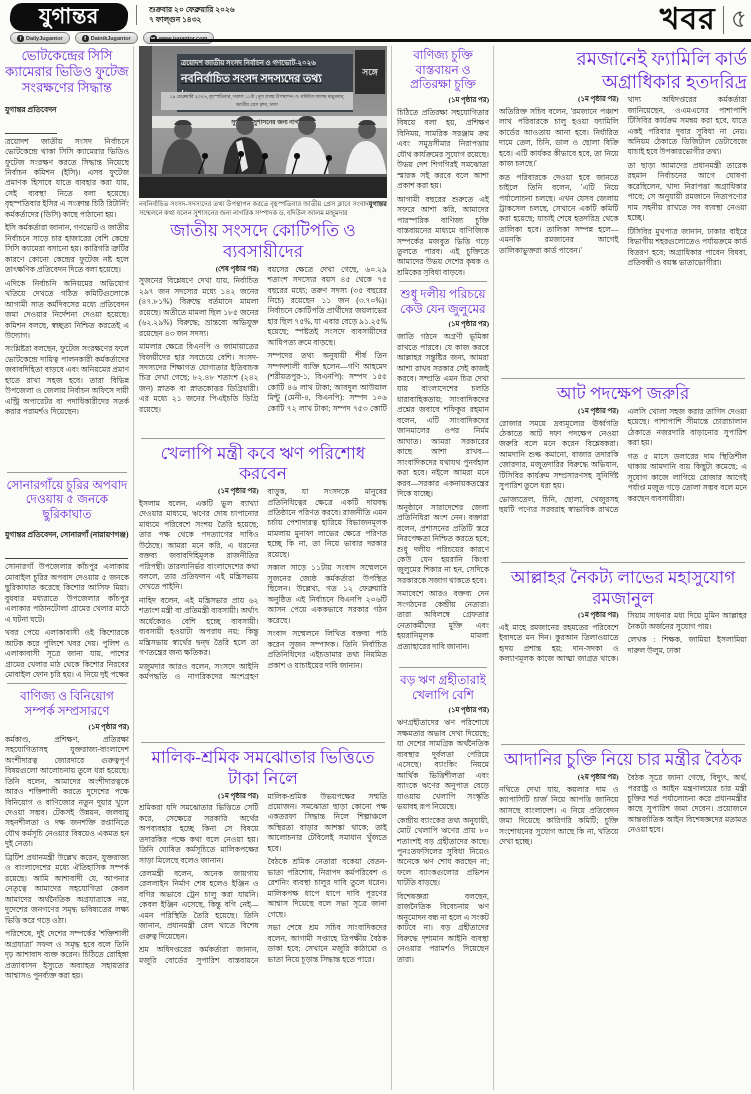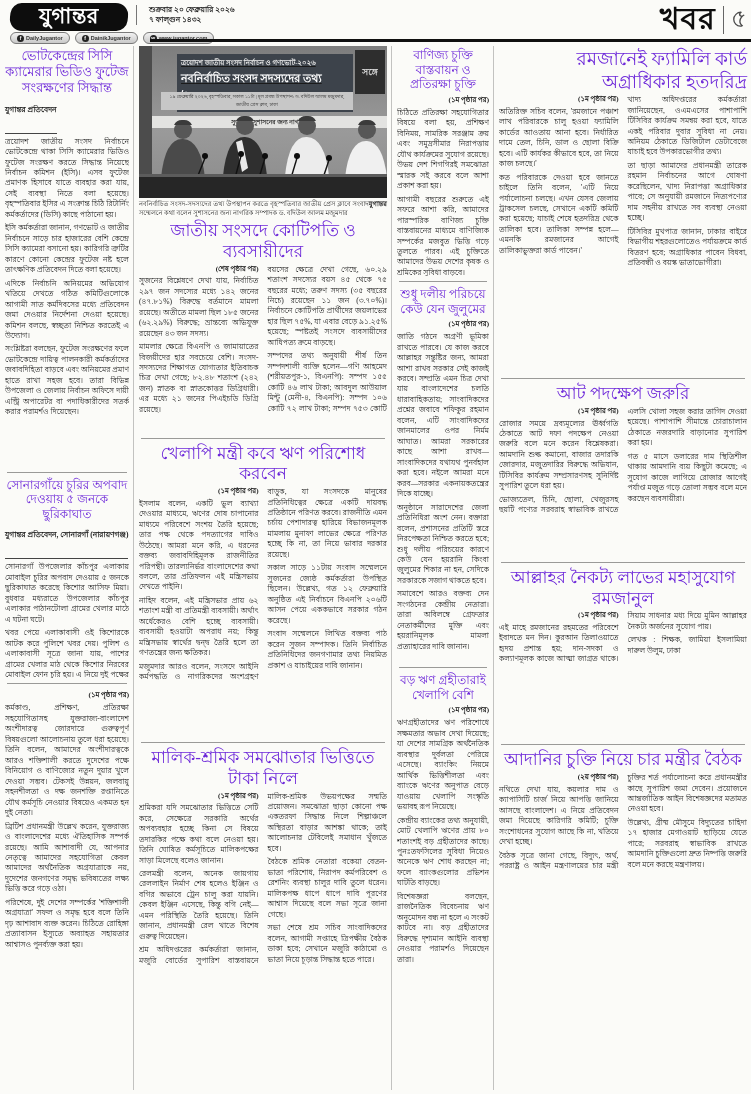--- a/index.html
+++ b/index.html
@@ -106,20 +106,21 @@
     <div>
       <h2 class="h-md">সোনারগাঁয়ে চুরির অপবাদ দেওয়ায় ৫ জনকে ছুরিকাঘাত</h2>
       <div class="byline">যুগান্তর প্রতিবেদন, সোনারগাঁ (নারায়ণগঞ্জ)</div>
       <div class="body" style="height:116px">
           <p>সোনারগাঁ উপজেলার কাঁচপুর এলাকায় মোবাইল চুরির অপবাদ দেওয়ায় ৫ জনকে ছুরিকাঘাত করেছে কিশোর আসিফ মিয়া। বুধবার মধ্যরাতে উপজেলার কাঁচপুর এলাকার পাঠানটোলা গ্রামের খেলার মাঠে এ ঘটনা ঘটে।</p>
           <p>খবর পেয়ে এলাকাবাসী ওই কিশোরকে আটক করে পুলিশে খবর দেয়। পুলিশ ও এলাকাবাসী সূত্রে জানা যায়, পাশের গ্রামের খেলার মাঠ থেকে কিশোর নিরবের মোবাইল ফোন চুরি হয়। এ নিয়ে দুই পক্ষের মধ্যে কথা কাটাকাটি হয়। একপর্যায়ে আসিফ দোকান থেকে ছুরি এনে এই পাঁচজনকে ছুরিকাঘাত করে।</p>
         </div>
     </div>
     <div class="hrule"></div>
     <div>
+      <h2 class="h-md">বাণিজ্য ও বিনিয়োগ সম্পর্ক সম্প্রসারণে</h2>
       <div class="cont">(১ম পৃষ্ঠার পর)</div>
       <div class="body" style="height:356px">
           <p>কর্মকাণ্ড, প্রশিক্ষণ, প্রতিরক্ষা সহযোগিতাসহ যুক্তরাজ্য-বাংলাদেশ অংশীদারত্ব জোরদারে গুরুত্বপূর্ণ বিষয়গুলো আলোচনায় তুলে ধরা হয়েছে। তিনি বলেন, আমাদের অংশীদারত্বকে আরও শক্তিশালী করতে দুদেশের পক্ষে বিনিয়োগ ও বাণিজ্যের নতুন দুয়ার খুলে দেওয়া সম্ভব। টেকসই উন্নয়ন, জলবায়ু সহনশীলতা ও দক্ষ জনশক্তি রপ্তানিতে যৌথ কর্মসূচি নেওয়ার বিষয়েও একমত হন দুই নেতা।</p>
           <p>ব্রিটিশ প্রধানমন্ত্রী উল্লেখ করেন, যুক্তরাজ্য ও বাংলাদেশের মধ্যে ঐতিহাসিক সম্পর্ক রয়েছে। আমি আশাবাদী যে, আপনার নেতৃত্বে আমাদের সহযোগিতা কেবল আমাদের অর্থনৈতিক অগ্রযাত্রাকে নয়, দুদেশের জনগণের সমৃদ্ধ ভবিষ্যতের লক্ষ্য ভিত্তি করে গড়ে ওঠা।</p>
           <p>পরিশেষে, দুই দেশের সম্পর্কের 'শক্তিশালী অগ্রযাত্রা' সফল ও সমৃদ্ধ হবে বলে তিনি দৃঢ় আশাবাদ ব্যক্ত করেন। চিঠিতে রোহিঙ্গা প্রত্যাবাসন ইস্যুতে অব্যাহত সহায়তার আশ্বাসও পুনর্ব্যক্ত করা হয়।</p>
         </div>
     </div>
   </div>
 
   <div class="col" style="left:139px;width:248px;">
@@ -188,21 +189,21 @@
     </div>
     <div class="hrule"></div>
     <div>
       <h2 class="h-lg">খেলাপি মন্ত্রী কবে ঋণ পরিশোধ করবেন</h2>
       <div class="body cols2" style="height:250px">
         <div class="cont">(১ম পৃষ্ঠার পর)</div>
       <p>ইসলাম বলেন, একটি ভুল ব্যাখ্যা দেওয়ার মাধ্যমে, ঋণের দোষ চাপানোর মাধ্যমে পরিবেশে সংশয় তৈরি হয়েছে; তার পক্ষ থেকে পদত্যাগের দাবিও উঠেছে। আমরা মনে করি, এ ধরনের বক্তব্য জবাবদিহিমূলক রাজনীতির পরিপন্থী। তারল্যনির্ভর বাংলাদেশের কথা বললে, তার প্রতিফলন এই মন্ত্রিসভায় দেখতে পাইনি।</p>
           <p>নাহিদ বলেন, এই মন্ত্রিসভার প্রায় ৬২ শতাংশ মন্ত্রী বা প্রতিমন্ত্রী ব্যবসায়ী। অর্থাৎ অর্ধেকেরও বেশি হচ্ছে ব্যবসায়ী। ব্যবসায়ী হওয়াটা অপরাধ নয়; কিন্তু মন্ত্রিসভায় স্বার্থের দ্বন্দ্ব তৈরি হলে তা গণতন্ত্রের জন্য ক্ষতিকর।</p>
           <p>মজুমদার আরও বলেন, সংসদে আইনি কর্মপদ্ধতি ও নাগরিকদের অংশগ্রহণ বাড়ুক, যা সংসদকে মানুষের প্রতিনিধিত্বের ক্ষেত্রে একটি দায়বদ্ধ প্রতিষ্ঠানে পরিণত করবে। রাজনীতি এমন চর্চায় পেশাদারত্ব হারিয়ে বিভাজনমূলক মামলায় মুনাফা লাভের ক্ষেত্রে পরিণত হচ্ছে কি না, তা নিয়ে ভাবার দরকার রয়েছে।</p>
           <p>সকাল সাড়ে ১১টায় সংবাদ সম্মেলনে সুজনের জ্যেষ্ঠ কর্মকর্তারা উপস্থিত ছিলেন। উল্লেখ্য, গত ১২ ফেব্রুয়ারি অনুষ্ঠিত এই নির্বাচনে বিএনপি ২০৬টি আসন পেয়ে এককভাবে সরকার গঠন করেছে।</p>
-          <p>সংবাদ সম্মেলনে লিখিত বক্তব্য পাঠ করেন সুজন সম্পাদক। তিনি নির্বাচিত প্রতিনিধিদের জনগণামার তথ্য নিয়মিত প্রকাশ ও যাচাইয়ের দাবি জানান।</p>
+          <p>সংবাদ সম্মেলনে লিখিত বক্তব্য পাঠ করেন সুজন সম্পাদক। তিনি নির্বাচিত প্রতিনিধিদের এইচডামার তথ্য নিয়মিত প্রকাশ ও যাচাইয়ের দাবি জানান।</p>
         </div>
     </div>
     <div class="hrule"></div>
     <div>
       <h2 class="h-lg">মালিক-শ্রমিক সমঝোতার ভিত্তিতে টাকা নিলে</h2>
       <div class="body cols2" style="height:292px">
         <div class="cont">(১ম পৃষ্ঠার পর)</div>
       <p>শ্রমিকরা যদি সমঝোতার ভিত্তিতে সেটি করে, সেক্ষেত্রে সরকারি অর্থের অপব্যবহার হচ্ছে কিনা সে বিষয়ে তদারকির পক্ষে কথা বলে নেওয়া হয়। তিনি ঘোষিত কর্মসূচিতে মালিকপক্ষের সাড়া মিলেছে বলেও জানান।</p>
           <p>রেলমন্ত্রী বলেন, অনেক জায়গায় রেললাইন নির্মাণ শেষ হলেও ইঞ্জিন ও বগির অভাবে ট্রেন চালু করা যায়নি। কেবল ইঞ্জিন এসেছে, কিন্তু বগি নেই—এমন পরিস্থিতি তৈরি হয়েছে। তিনি জানান, প্রধানমন্ত্রী রেল খাতে বিশেষ গুরুত্ব দিয়েছেন।</p>
           <p>শ্রম অধিদপ্তরের কর্মকর্তারা জানান, মজুরি বোর্ডের সুপারিশ বাস্তবায়নে মালিক-শ্রমিক উভয়পক্ষের সম্মতি প্রয়োজন। সমঝোতা ছাড়া কোনো পক্ষ একতরফা সিদ্ধান্ত নিলে শিল্পাঞ্চলে অস্থিরতা বাড়ার আশঙ্কা থাকে; তাই আলোচনার টেবিলেই সমাধান খুঁজতে হবে।</p>
@@ -274,18 +275,17 @@
           <p>লেখক : শিক্ষক, জামিয়া ইসলামিয়া দারুল উলুম, ঢাকা</p>
         </div>
     </div>
     <div class="hrule"></div>
     <div>
       <h2 class="h-lg">আদানির চুক্তি নিয়ে চার মন্ত্রীর বৈঠক</h2>
       <div class="body cols2" style="height:296px">
         <div class="cont">(২য় পৃষ্ঠার পর)</div>
           <p>নথিতে দেখা যায়, কয়লার দাম ও ক্যাপাসিটি চার্জ নিয়ে আপত্তি জানিয়ে আসছে বাংলাদেশ। এ নিয়ে প্রতিবেদন জমা দিয়েছে কারিগরি কমিটি; চুক্তি সংশোধনের সুযোগ আছে কি না, খতিয়ে দেখা হচ্ছে।</p>
           <p>বৈঠক সূত্রে জানা গেছে, বিদ্যুৎ, অর্থ, পররাষ্ট্র ও আইন মন্ত্রণালয়ের চার মন্ত্রী চুক্তির শর্ত পর্যালোচনা করে প্রধানমন্ত্রীর কাছে সুপারিশ জমা দেবেন। প্রয়োজনে আন্তর্জাতিক আইন বিশেষজ্ঞদের মতামত নেওয়া হবে।</p>
-          <p>উল্লেখ্য, গ্রীষ্ম মৌসুমে বিদ্যুতের চাহিদা ১৭ হাজার মেগাওয়াট ছাড়িয়ে যেতে পারে; সরবরাহ স্বাভাবিক রাখতে আমদানি চুক্তিগুলো দ্রুত নিষ্পত্তি জরুরি বলে মনে করছে মন্ত্রণালয়।</p>
         </div>
     </div>
   </div>
 
 </div>
 
 </body></html>

